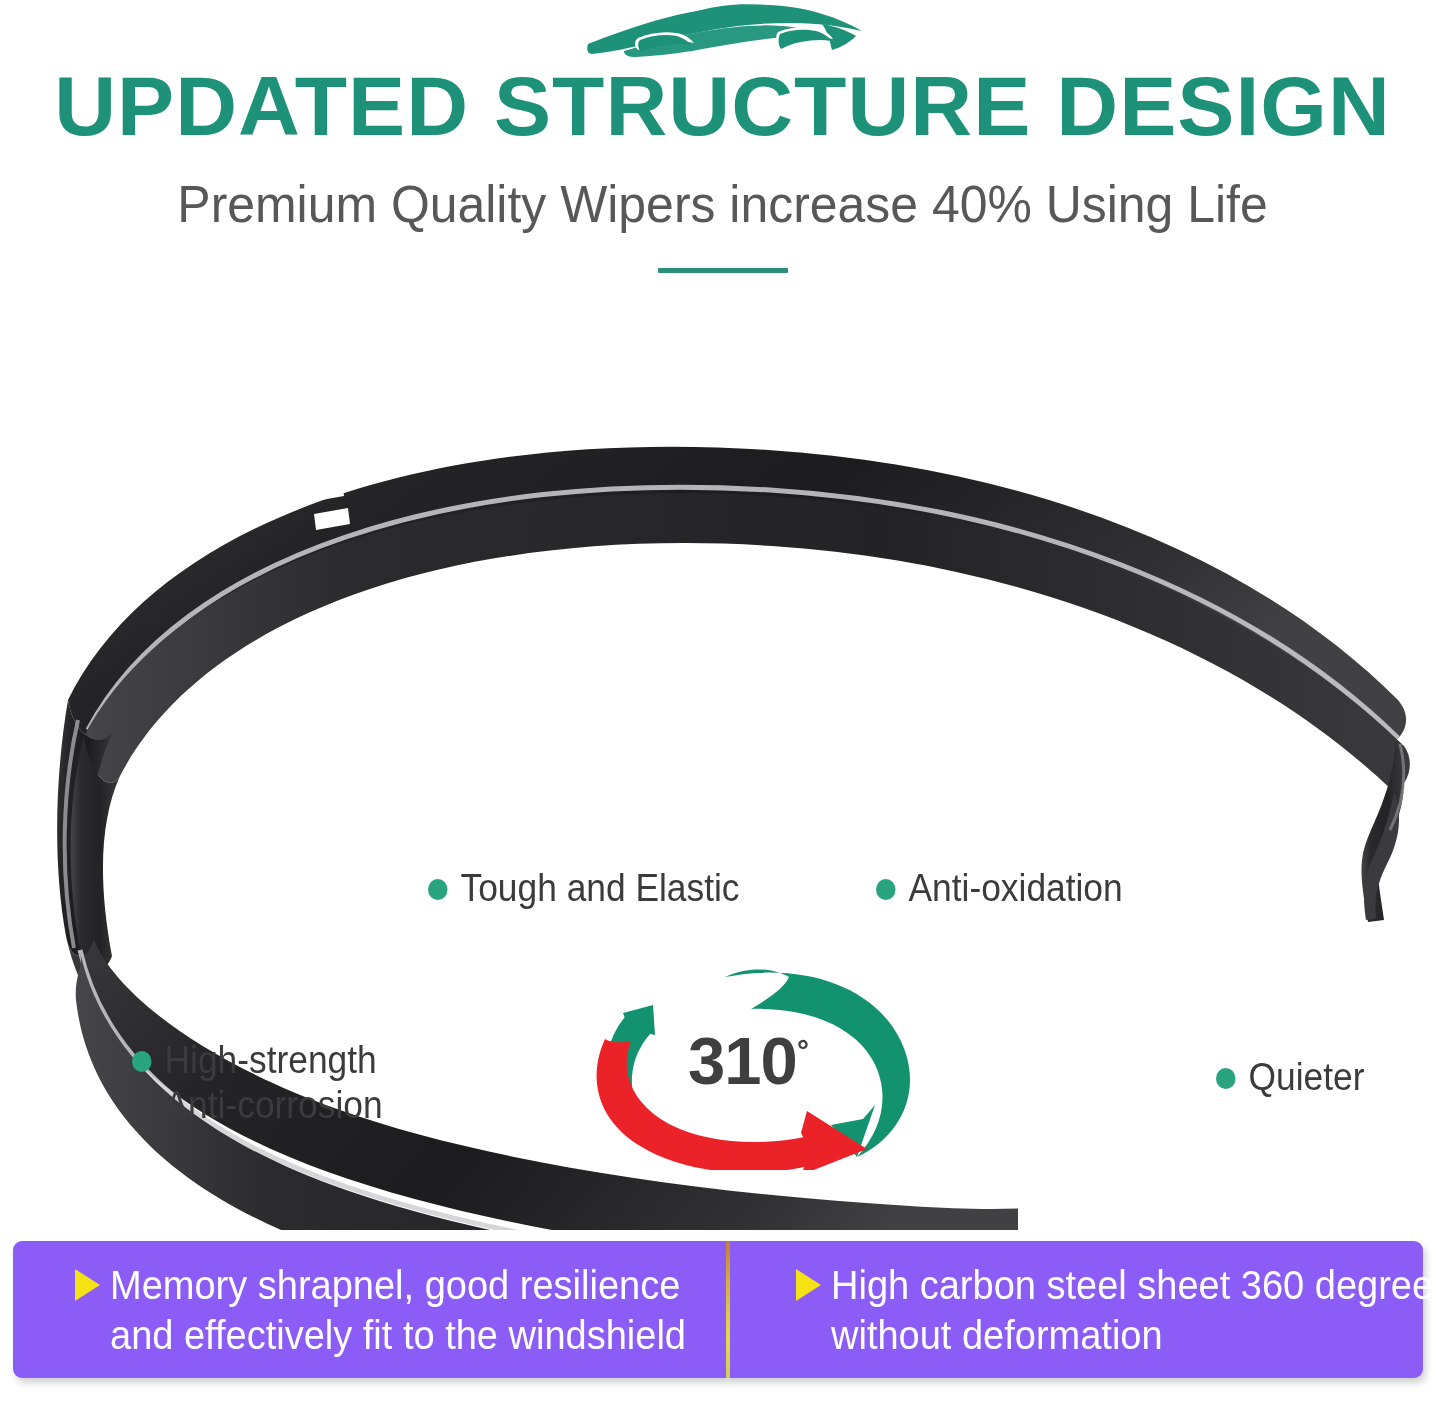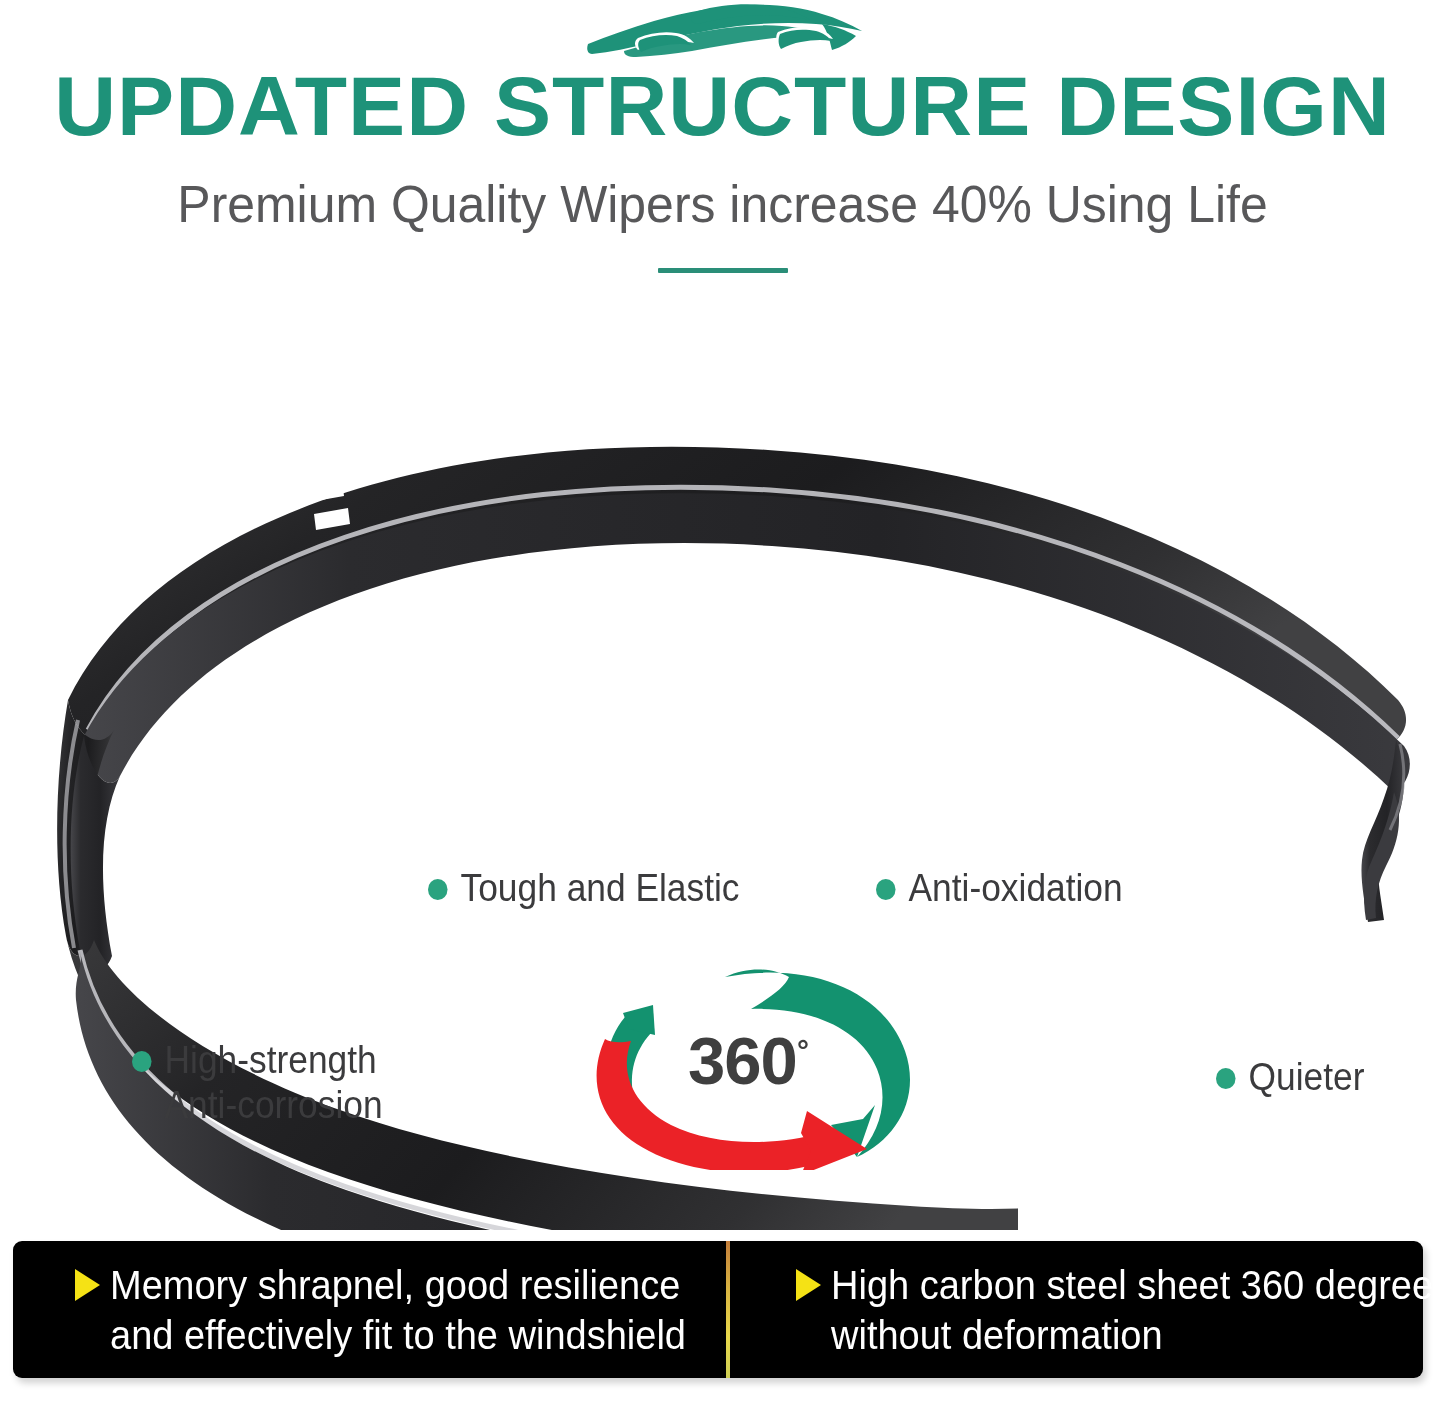--- a/index.html
+++ b/index.html
@@ -145,21 +145,21 @@
     font-weight: bold;
   }
 
   
   #bottom-banner {
     position: absolute;
     left: 13px;
     top: 1241px;
     width: 1410px;
     height: 137px;
-    background: #000000;
+    background: #8b5cf6;
     border-radius: 9px;
     box-shadow: 3px 5px 7px rgba(0,0,0,0.18);
     display: flex;
     align-items: stretch;
   }
   .banner-cell {
     flex: 1 1 50%;
     display: flex;
     align-items: center;
     padding-left: 62px;
@@ -380,21 +380,21 @@
                C 10 128, 26 172, 74 196
                C 124 222, 196 224, 252 206
                L 246 178
                C 196 192, 136 190, 96 170
                C 58 150, 44 118, 56 86
                C 46 88, 36 88, 30 84 Z" fill="#eb2227"></path>
 
       <path d="M 232 156 L 292 194 L 226 220 L 236 196 L 226 178 Z" fill="#eb2227"></path>
     </svg>
     <div class="badge-text">
-      <span>360</span><sup>°</sup>
+      <span>310</span><sup>°</sup>
     </div>
   </div>
 </div>
 
 <div id="bottom-banner">
 
   <div class="banner-cell left">
     <div class="banner-row">
       <span class="arrow-icon"></span>
       <span class="banner-text">

